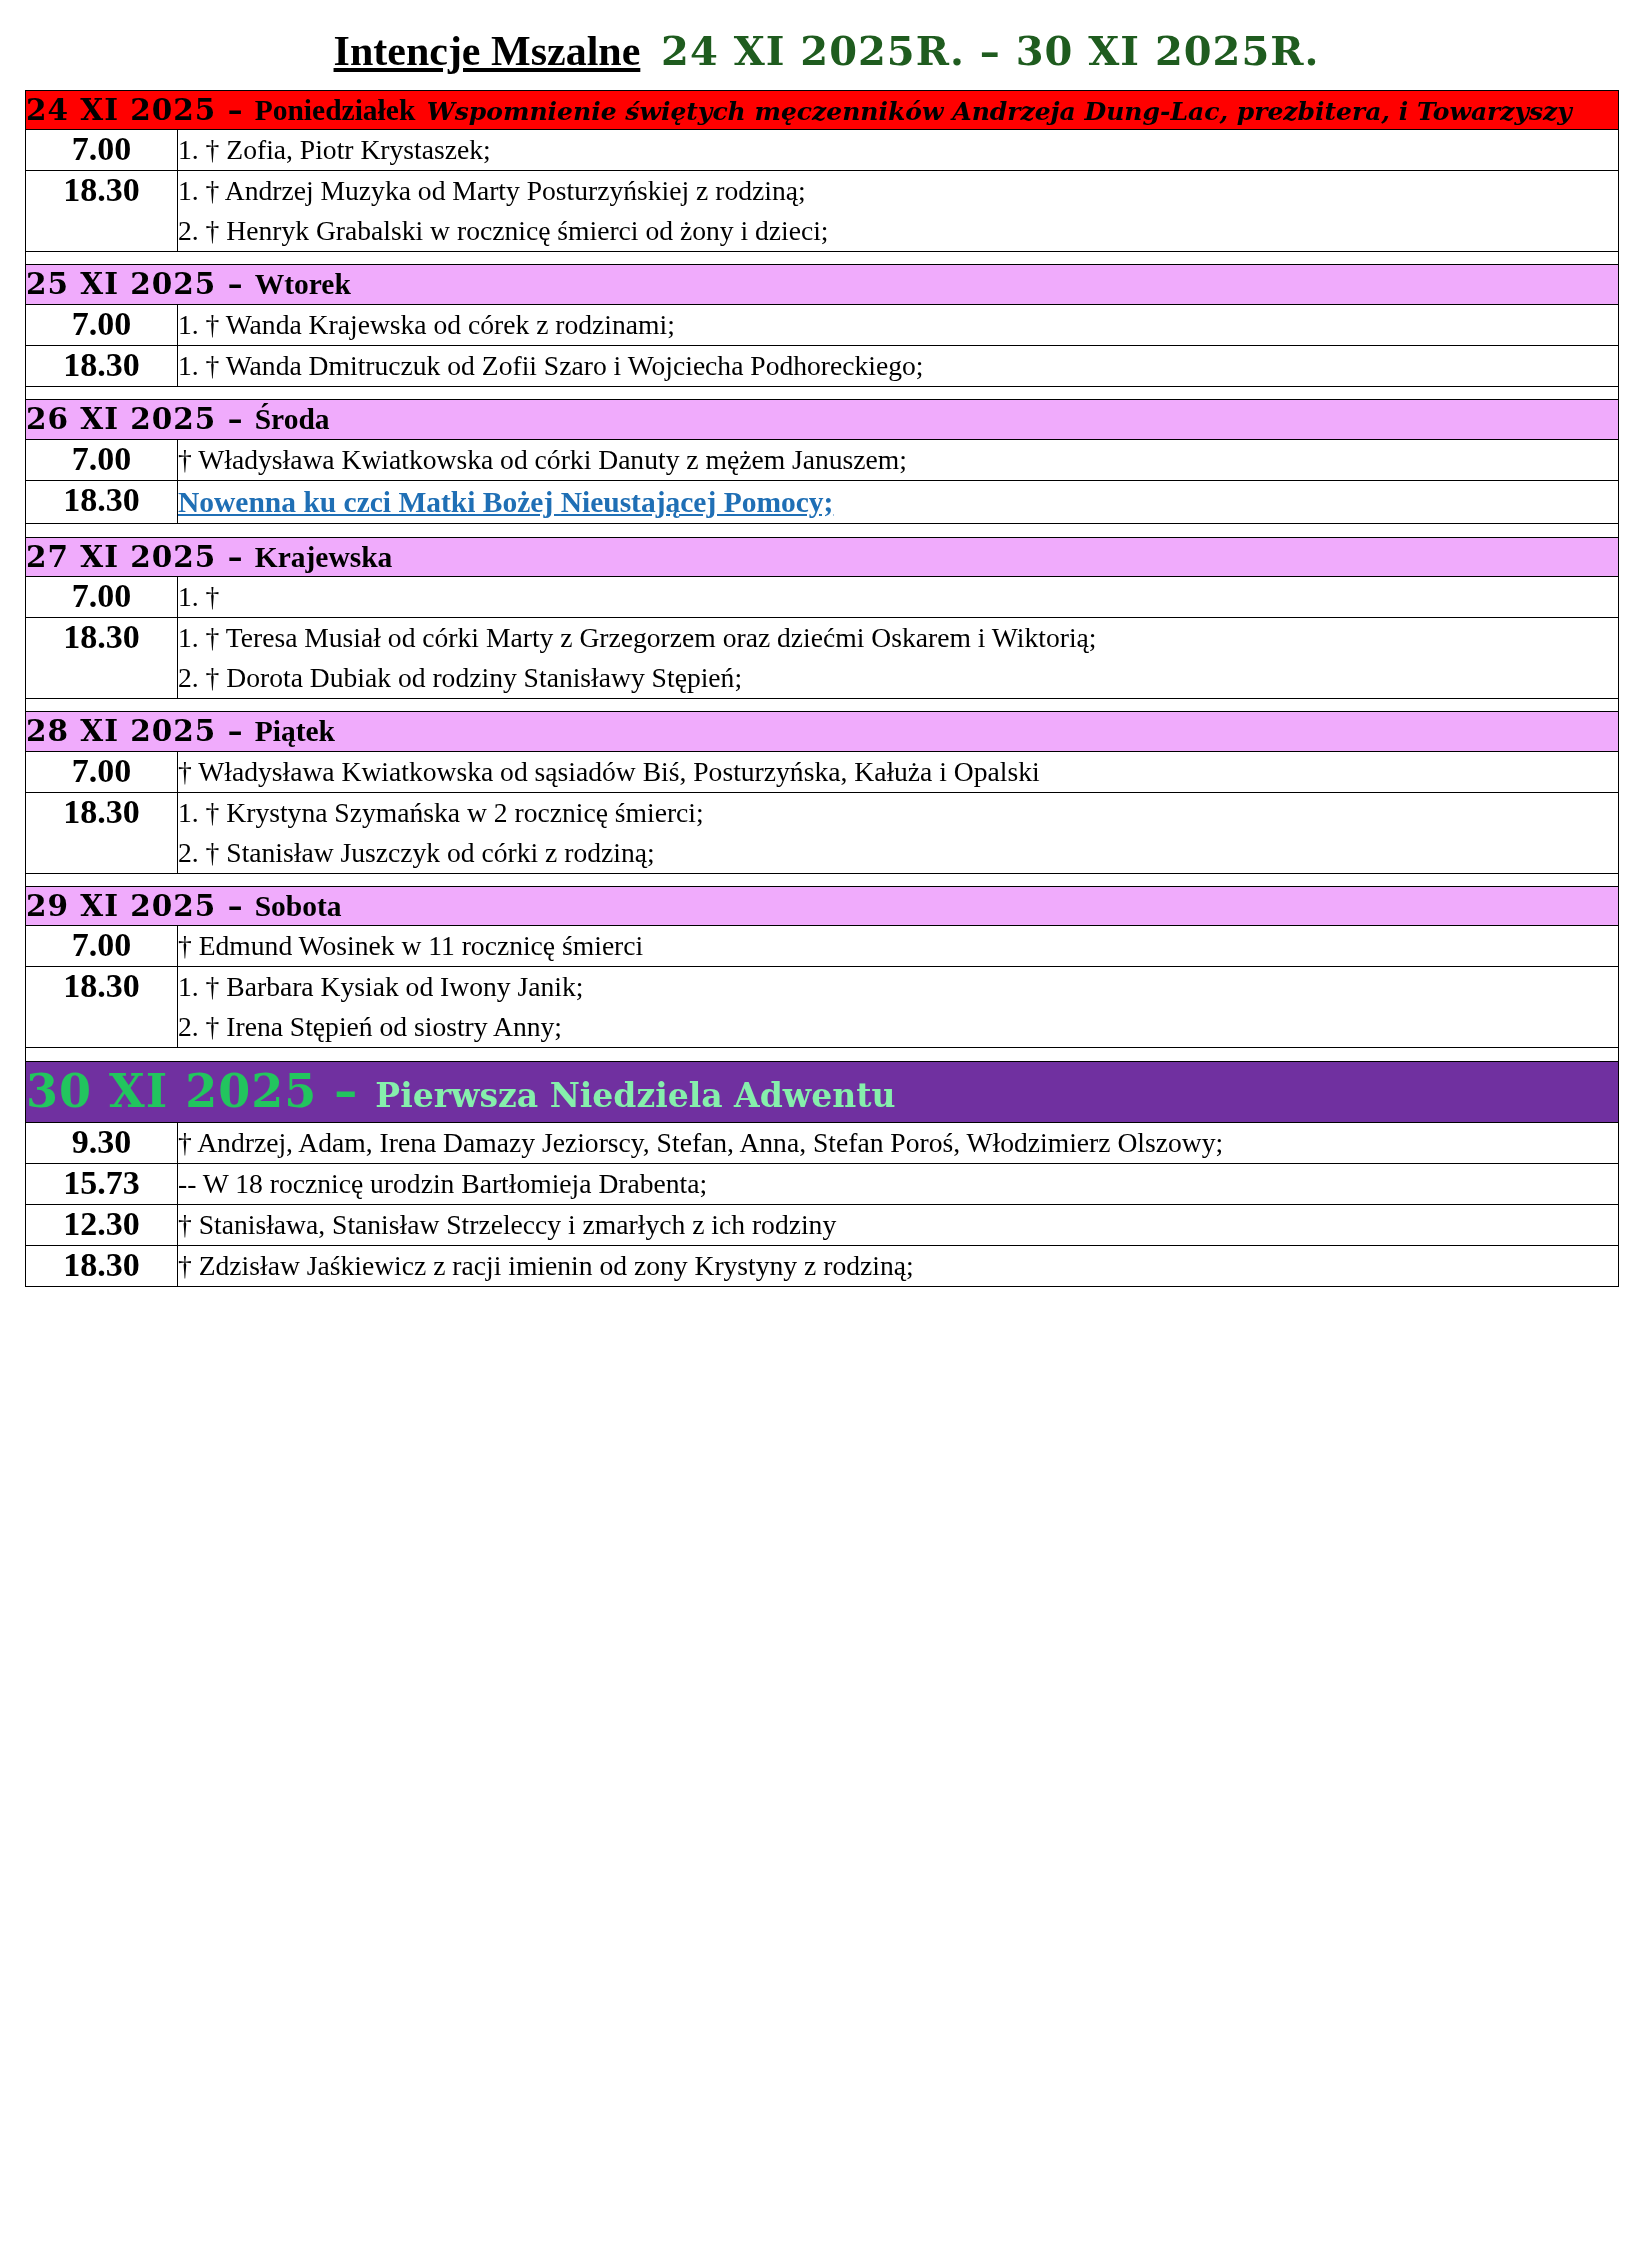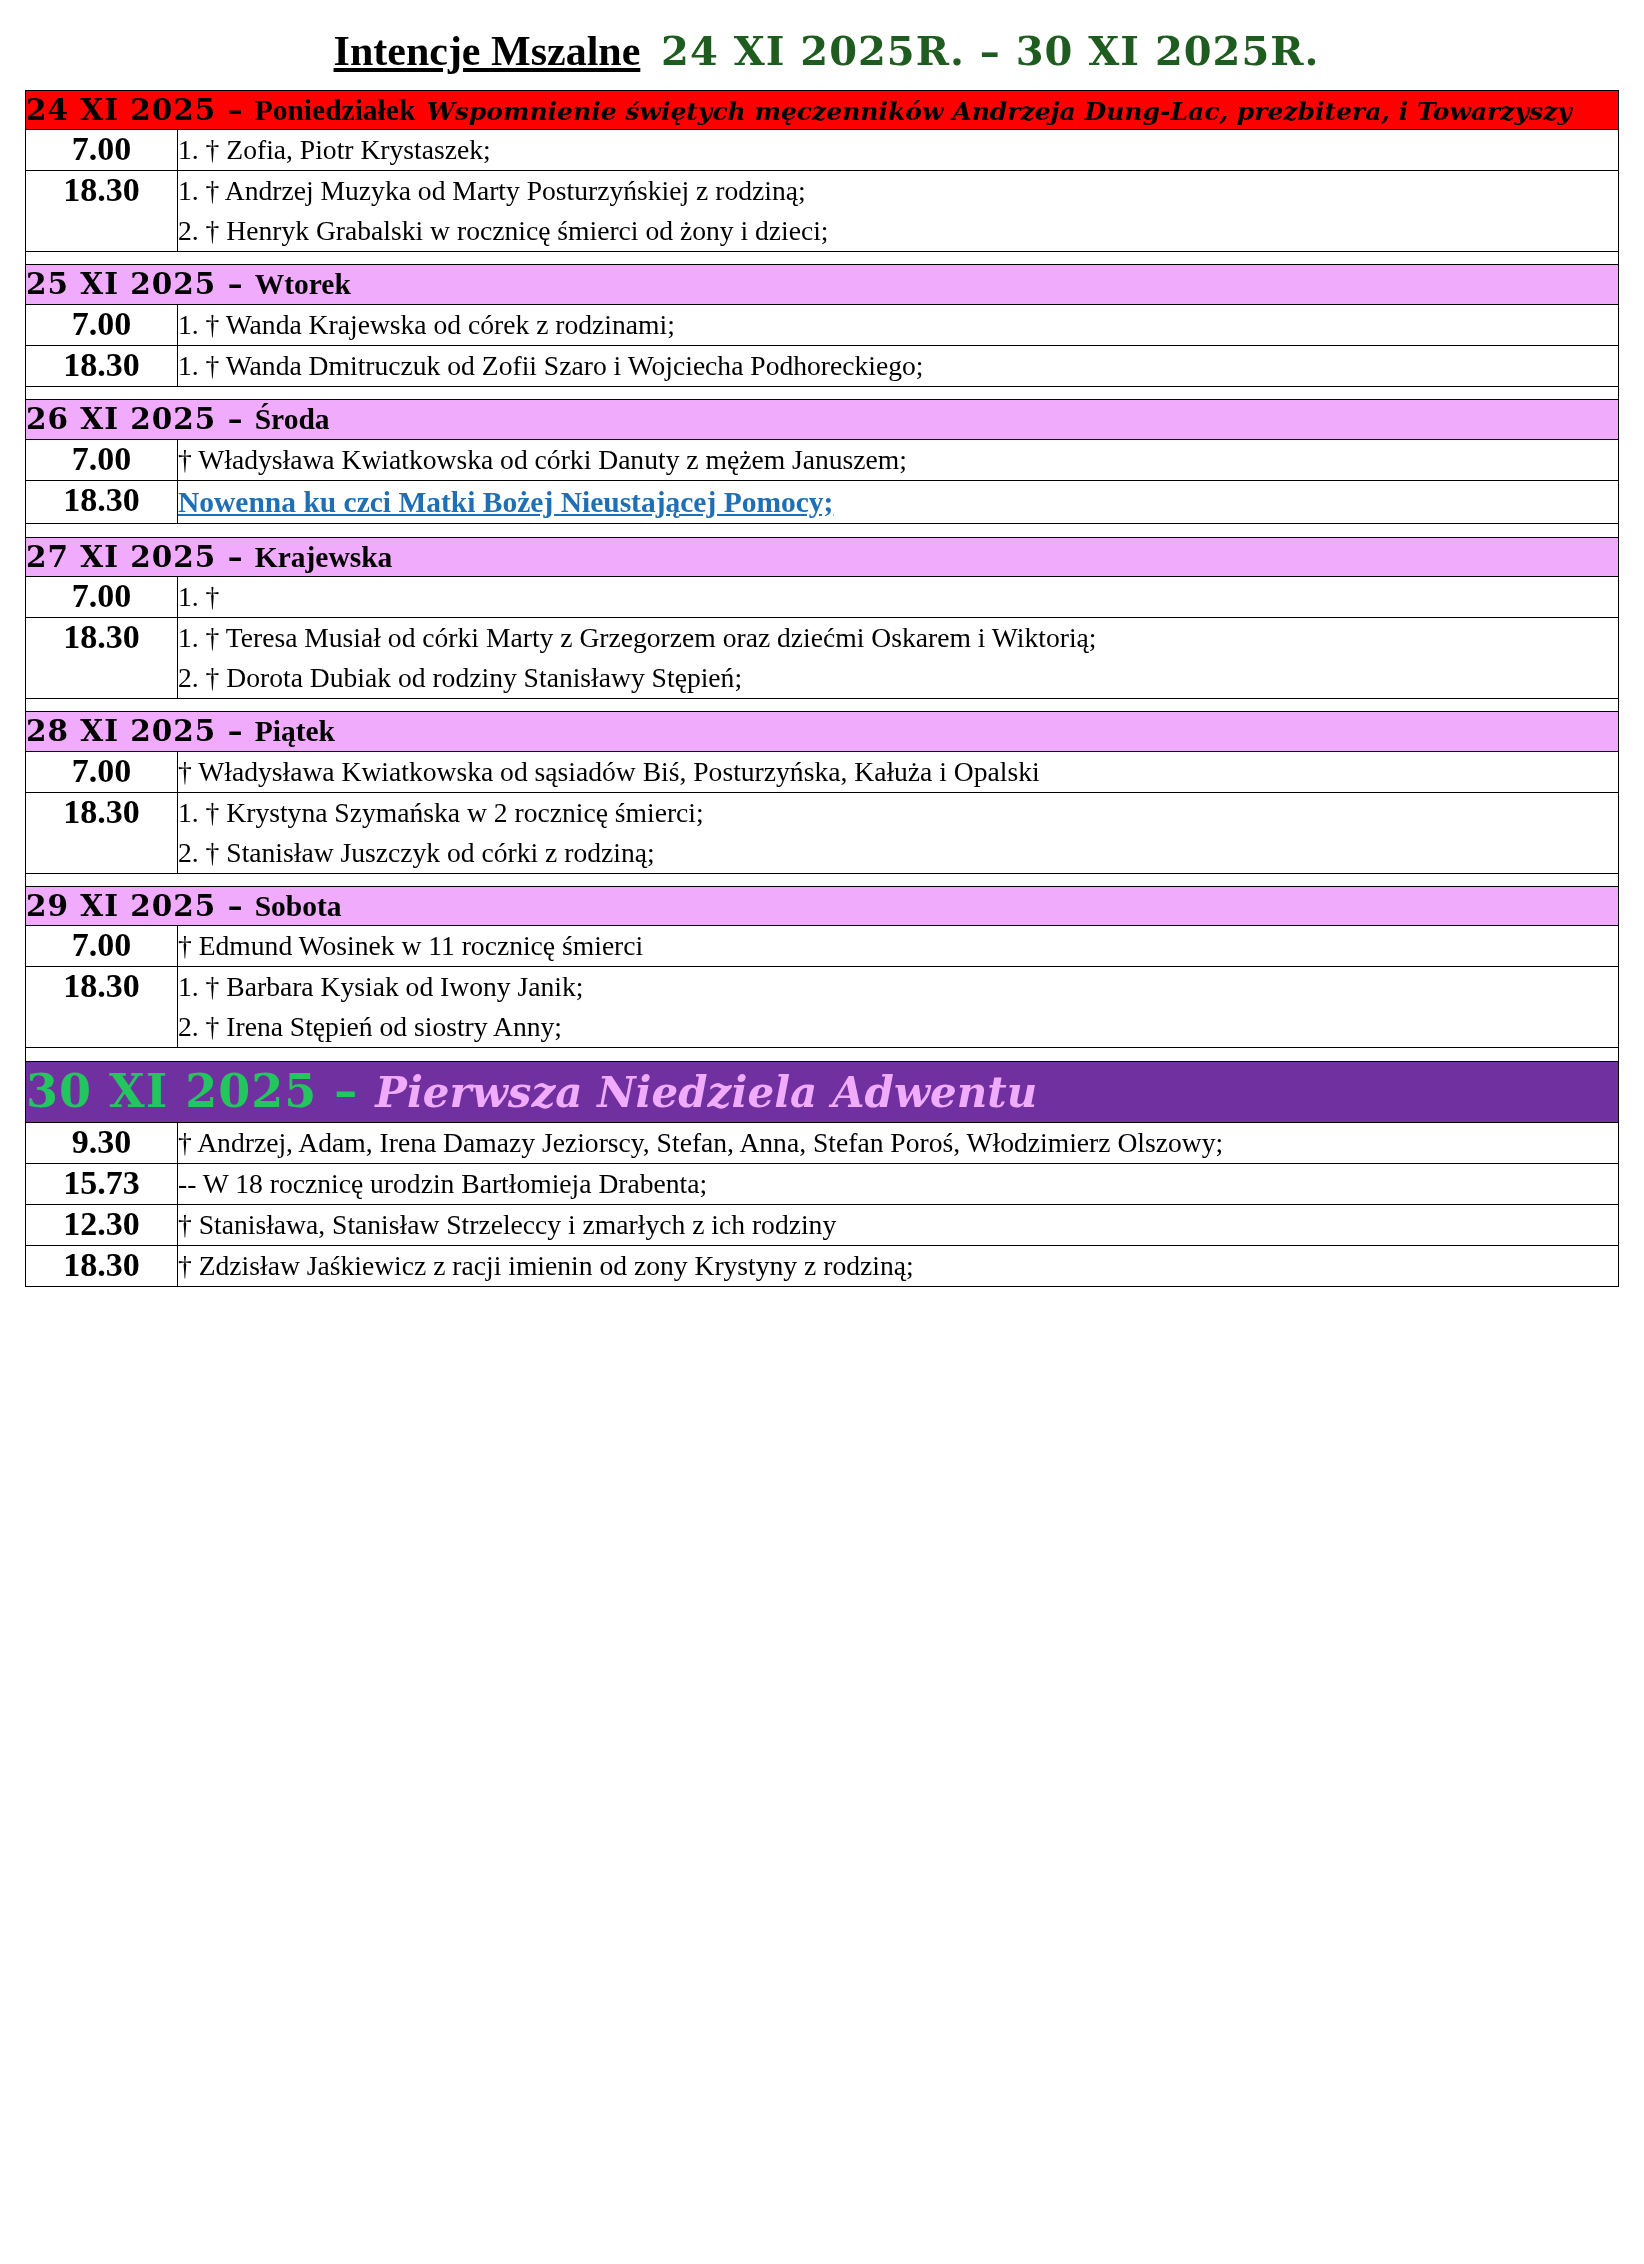--- a/index.html
+++ b/index.html
@@ -102,24 +102,23 @@
     font-style: italic;
     font-weight: bold;
     font-size: 25px;
     margin-left: 11.4px;
   }
   .day-head.purple .day-date {
     color: #22c55e;
     font-size: 46px;
   }
   .day-head.purple .day-name {
-    color: #f0abfc;
-    font-family: "DejaVu Serif", "Liberation Serif", serif;
-    font-style: italic;
-    font-size: 42px;
+    color: #86efac;
+    font-family: "DejaVu Serif", "Liberation Serif", serif;
+    font-size: 33px;
   }
 
   
   .spacer-row td {
     height: 12.4px;
     background: #ffffff;
     border-left: 1px solid #000;
     border-right: 1px solid #000;
     border-top: 1px solid #000;
     border-bottom: 1px solid #000;

